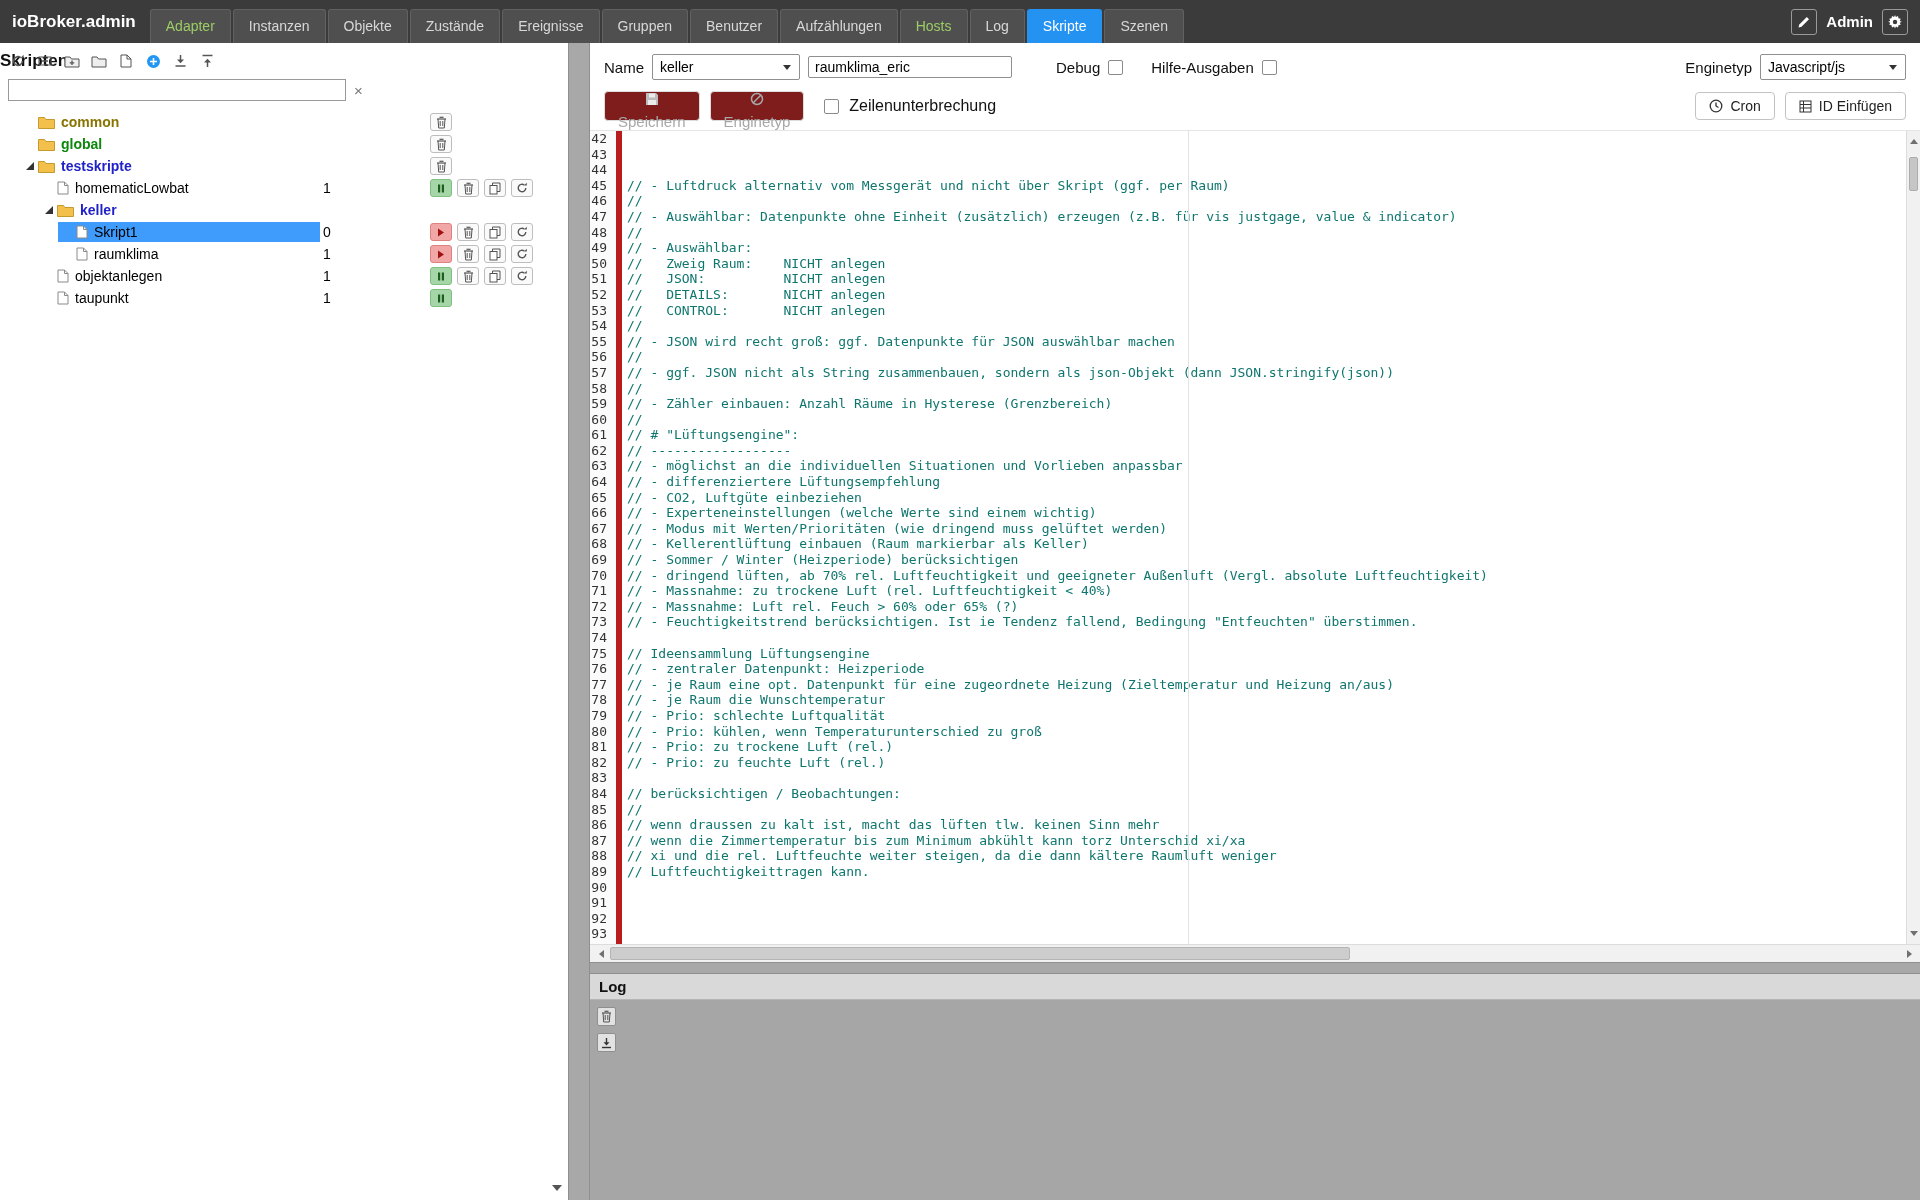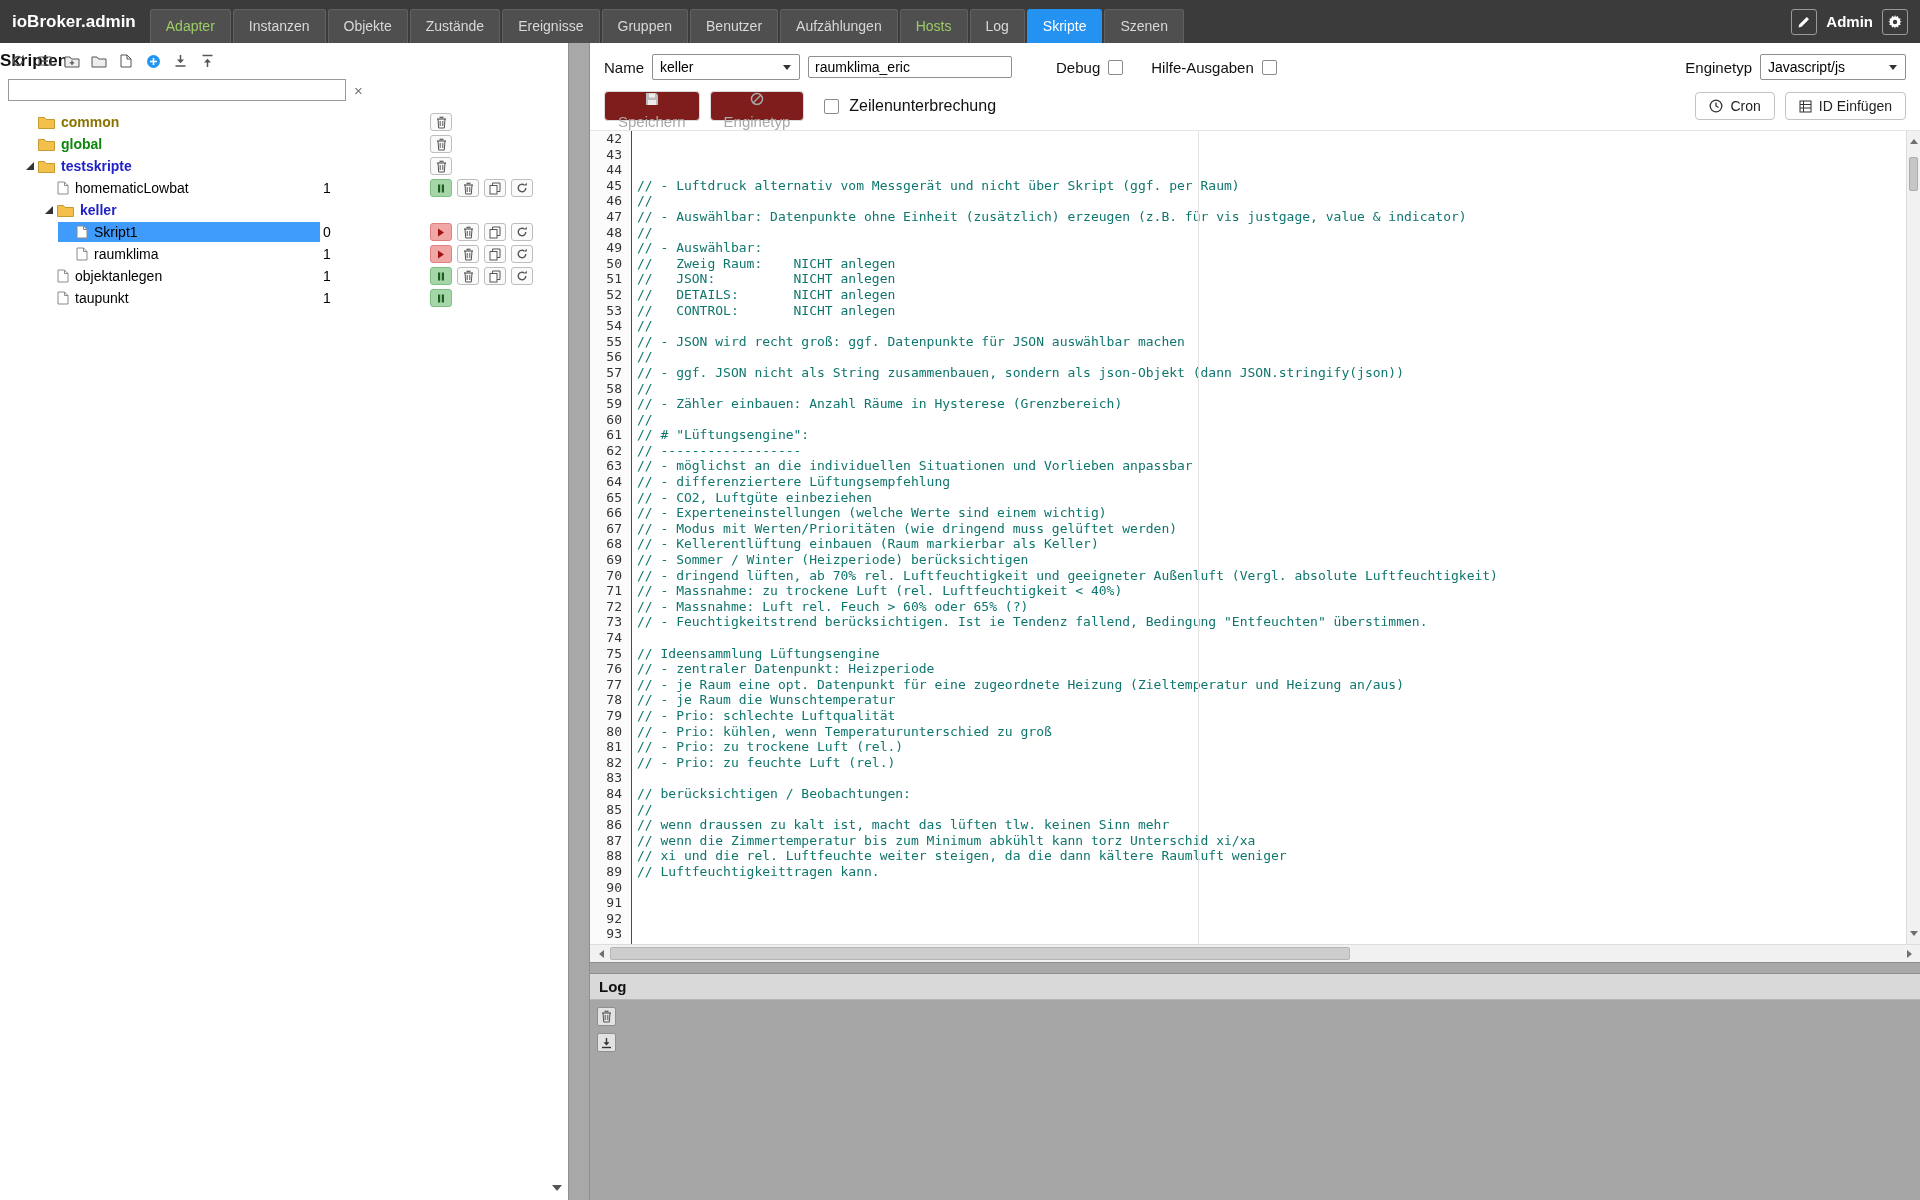--- a/index.html
+++ b/index.html
@@ -69,21 +69,21 @@
          font-size:14px; font-family:inherit; }
   .cb { width:15px; height:15px; border:1px solid #8a8a8a; border-radius:2px; background:#fff;
         display:inline-block; flex:none; cursor:pointer; }
   .btn { display:flex; align-items:center; gap:7px; height:28px; padding:0 13px; background:#fff;
          border:1px solid #c3c3c3; border-radius:4px; font-size:14px; color:#222; cursor:pointer; white-space:nowrap; }
   .btn.disabled { height:30px; background:#7f1d1d; border-color:#dcdcdc; color:#a8a8a8; font-size:15px; cursor:default;flex-direction:column; }
   .ico { display:flex; align-items:center; }
 
   
   #editor { display:flex; height:813px; position:relative; overflow:hidden; background:#fff; }
-  #gutter { width:42px; flex:none; background:#fbfbfb; border-right:1px solid #b91c1c; text-align:right;
+  #gutter { width:32px; flex:none; background:#fbfbfb; border-right:6px solid #b91c1c; text-align:right;
             padding-right:9px; color:#333; font:13px/15.6px "DejaVu Sans Mono", monospace; }
   #gutter div { height:15.6px; }
   #code { flex:1; position:relative; padding-left:5px; font:13px/15.6px "DejaVu Sans Mono", monospace;
           white-space:pre; overflow:hidden; }
   .cl { min-height:15.6px; }
   .ruler { position:absolute; left:566px; top:0; bottom:0; width:1px; background:#e3e3e3; }
   .tok-c { color:#0f766e; }
   .tok-k { color:#0000d6; }
   .tok-s { color:#c5060b; }
   .tok-p { color:#000; }

